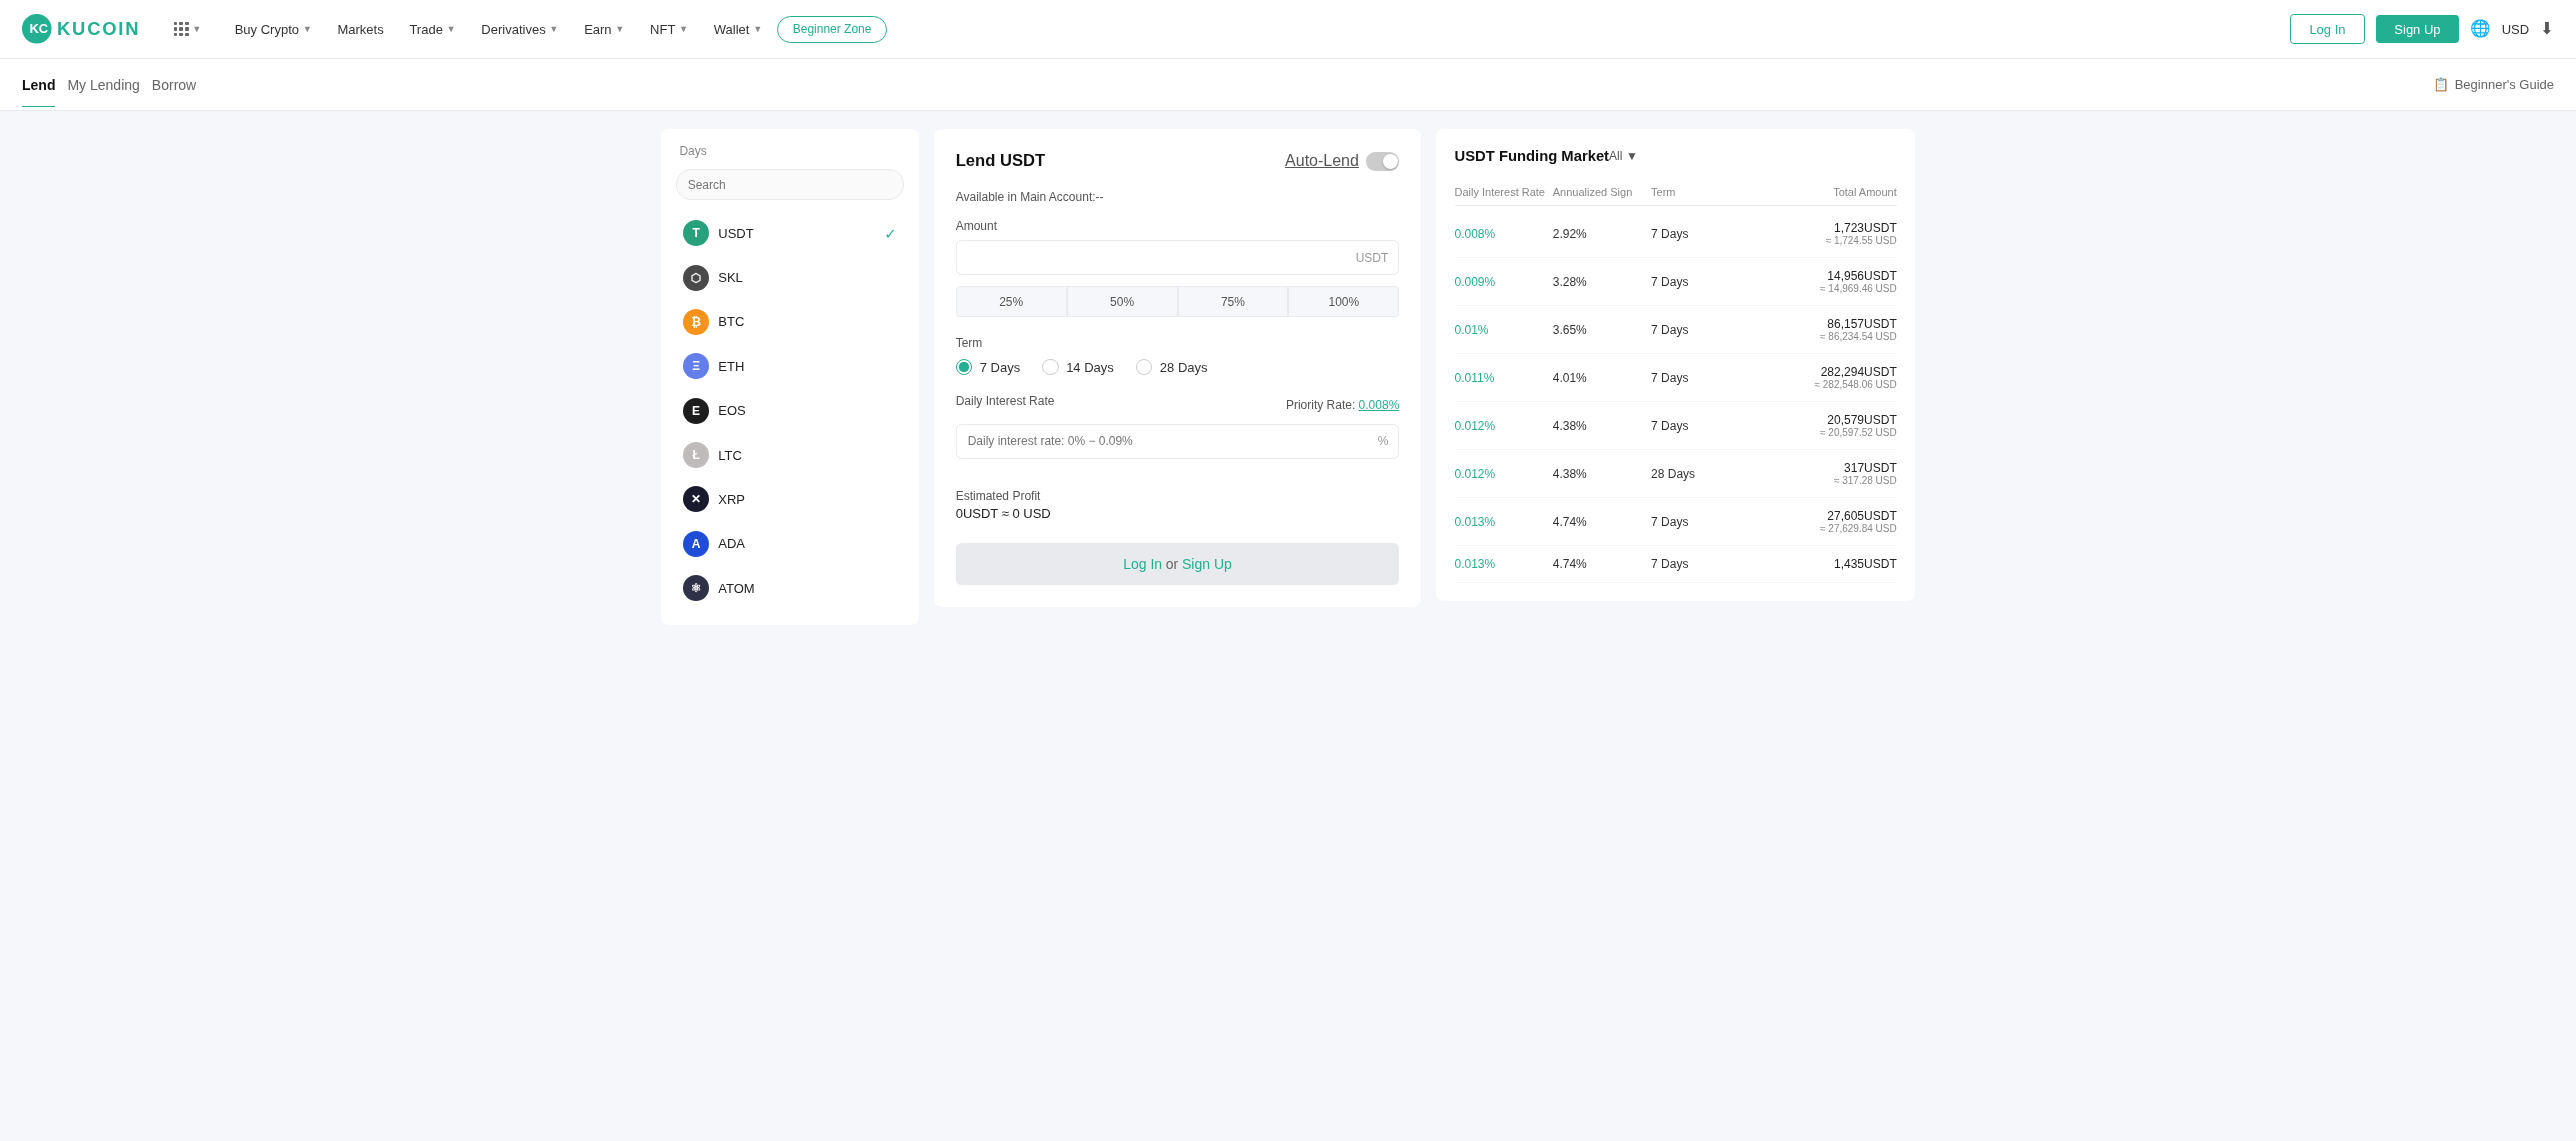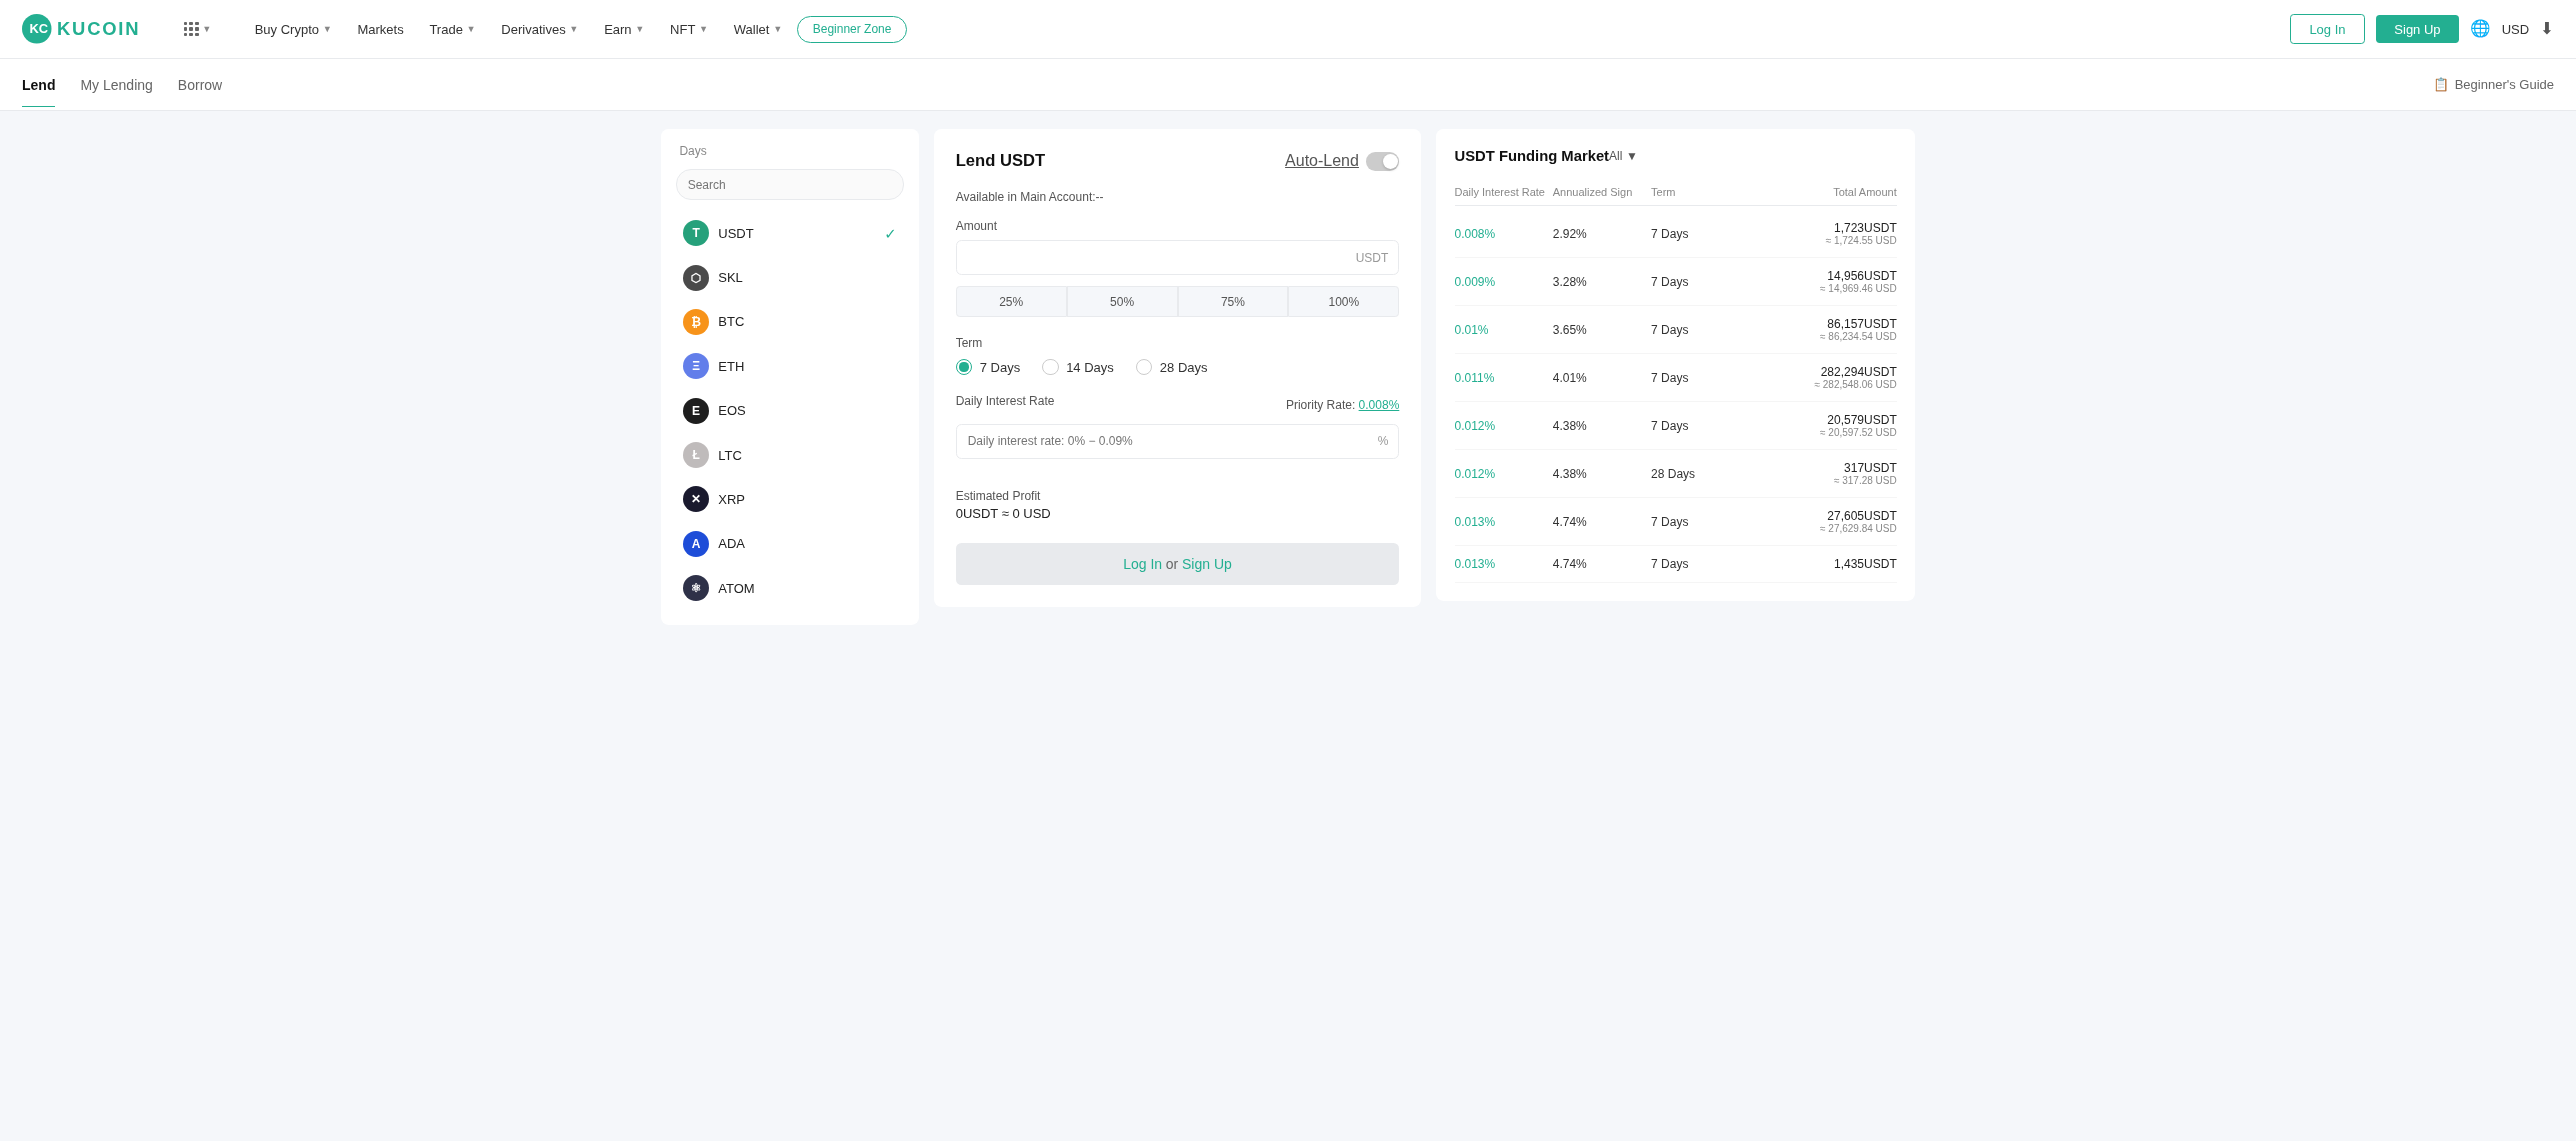--- a/index.html
+++ b/index.html
@@ -6,21 +6,21 @@
     body { font-family: -apple-system, BlinkMacSystemFont, 'Segoe UI', sans-serif; background: #f5f7fa; color: #333; font-size: 13px; }
 
     
     .navbar {
       background: #fff;
       border-bottom: 0.9px solid #e8eaed;
       display: flex;
       align-items: center;
       padding: 0 22px;
       height: 59px;
-      gap: 25px;
+      gap: 15px;
     }
     .logo {
       display: flex;
       align-items: center;
       gap: 5.5px;
       margin-right: 11px;
     }
     .logo-icon {
       width: 29.5px;
       height: 29.5px;
@@ -124,21 +124,21 @@
     .page-tabs {
       background: #fff;
       border-bottom: 0.9px solid #e8eaed;
       display: flex;
       align-items: center;
       padding: 0 22px;
       height: 52px;
     }
     .tab-items {
       display: flex;
-      gap: 25px;
+      gap: 12px;
       flex: 1;
     }
     .tab-item {
       padding: 14.8px 0 13px;
       cursor: pointer;
       font-size: 14px;
       color: #666;
       border-bottom: 1.8px solid transparent;
       margin-bottom: -0.9px;
     }

